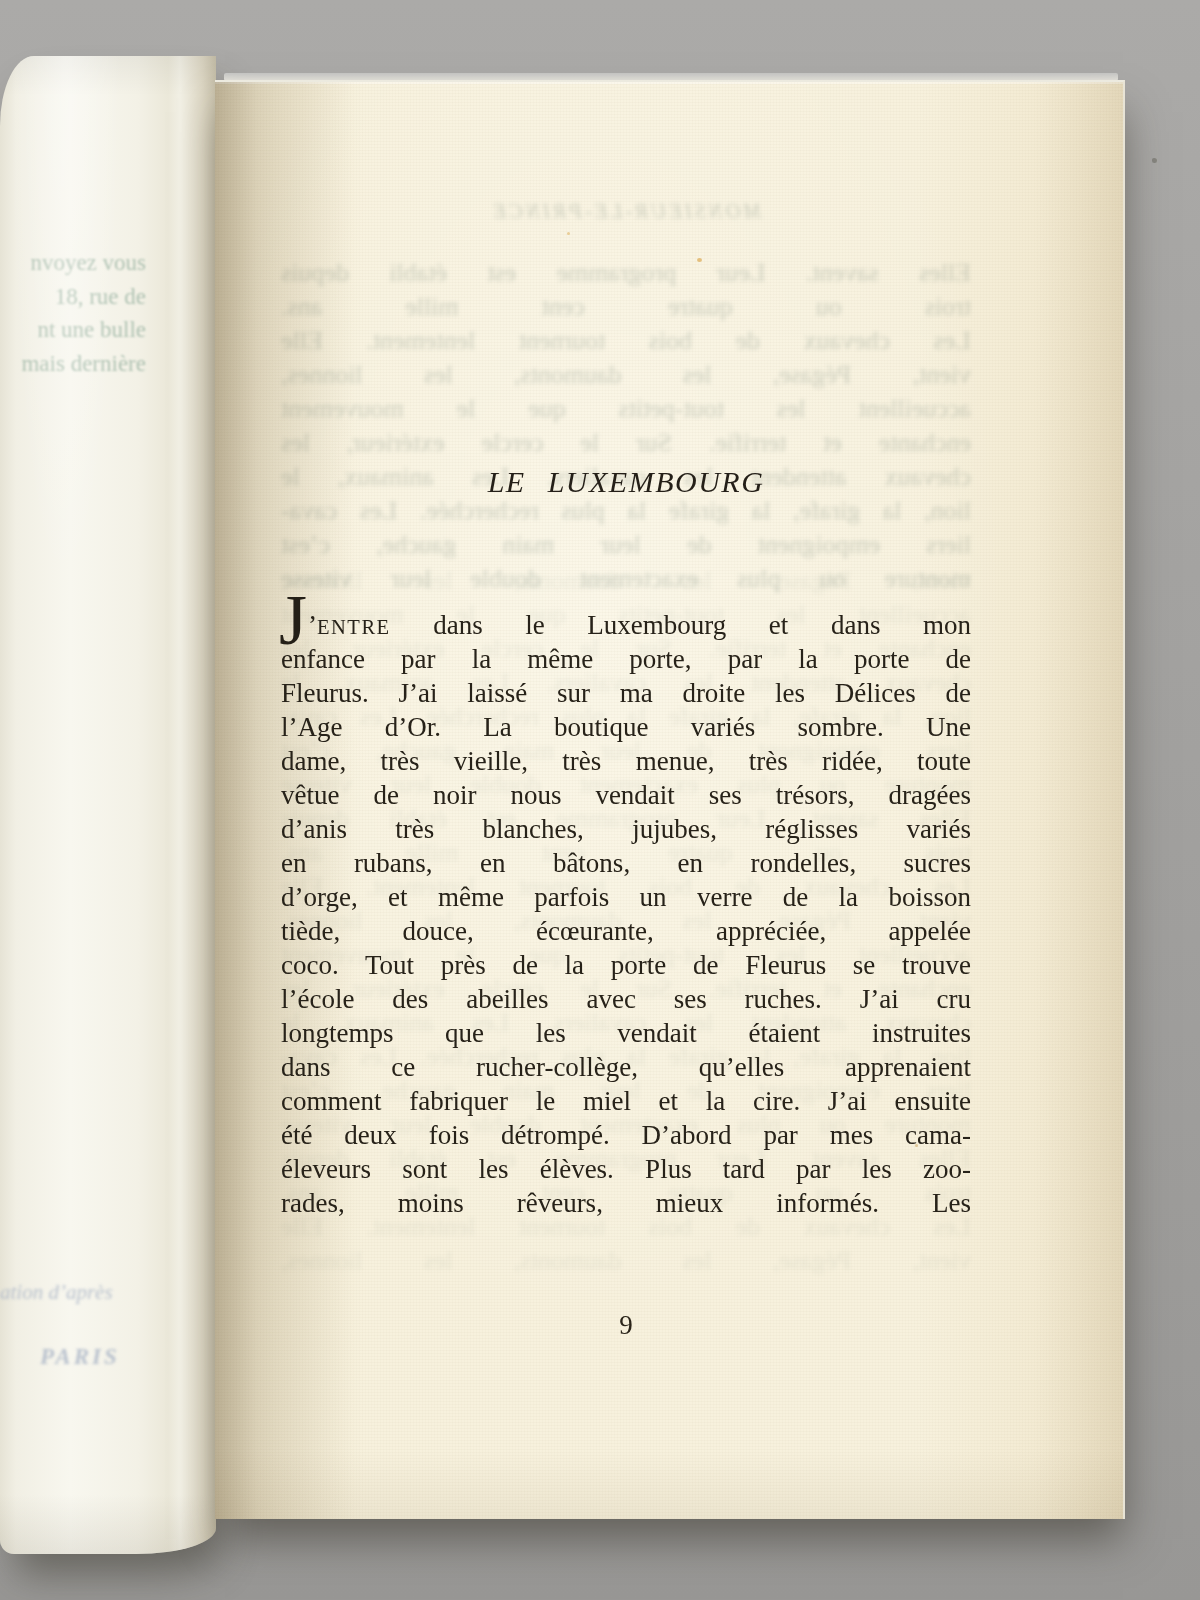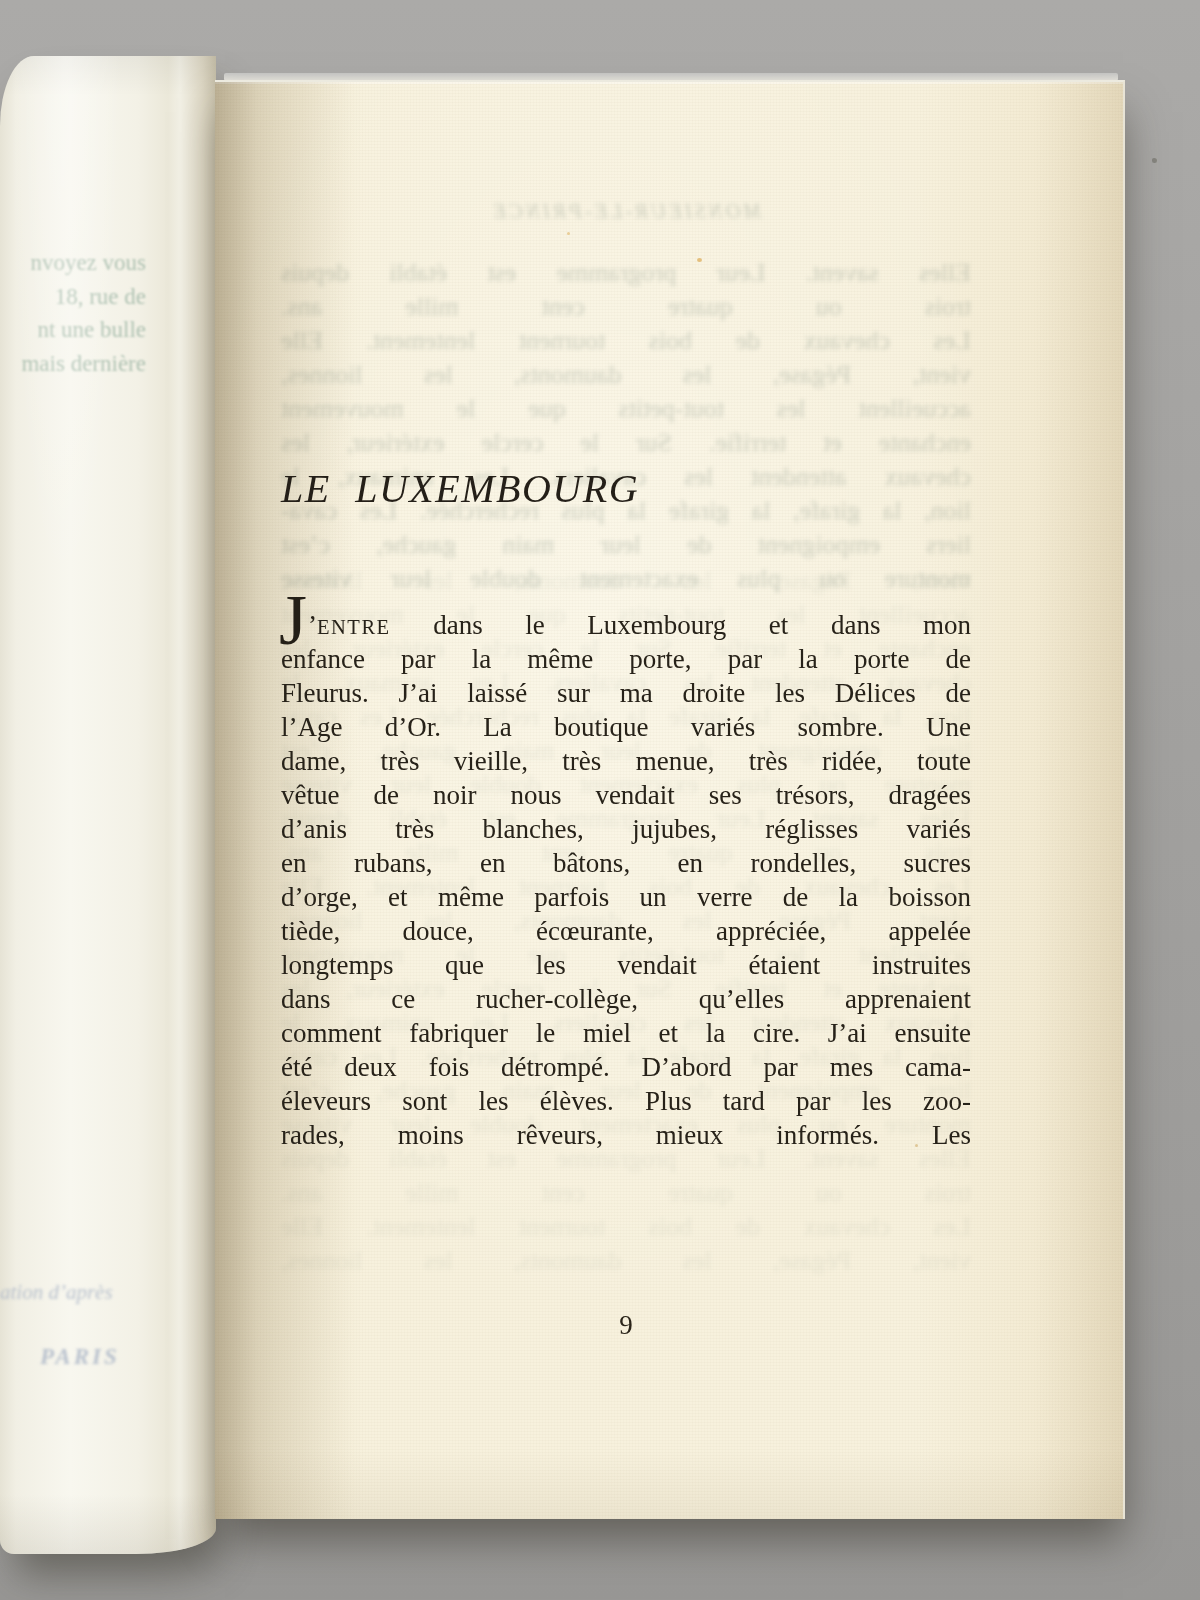--- a/index.html
+++ b/index.html
@@ -85,22 +85,22 @@
   }
   .gline{
     font-size:26px;line-height:34px;
     text-align:justify;text-align-last:justify;
     white-space:nowrap;overflow:hidden;
   }
 
   
   .chapter-title{
     position:absolute;left:66px;top:383px;width:690px;margin:0;
-    text-align:left;font-style:italic;font-weight:normal;
-    font-size:40px;letter-spacing:1.5px;word-spacing:13px;color:#241f18;
+    text-align:center;font-style:italic;font-weight:normal;
+    font-size:30px;letter-spacing:1.5px;word-spacing:13px;color:#241f18;
     z-index:3;
   }
   .textblock{
     position:absolute;left:66px;top:526px;width:690px;z-index:3;
     color:#272219;font-size:27px;line-height:34px;
   }
   .bline{
     text-align:justify;text-align-last:justify;height:34px;overflow:visible;
   }
   .bline.first{position:relative;padding-left:27px;}
@@ -187,20 +187,22 @@
       </div>
       <div class="bline">enfance par la même porte, par la porte de</div>
       <div class="bline">Fleurus. J’ai laissé sur ma droite les Délices de</div>
       <div class="bline">l’Age d’Or. La boutique variés sombre. Une</div>
       <div class="bline">dame, très vieille, très menue, très ridée, toute</div>
       <div class="bline">vêtue de noir nous vendait ses trésors, dragées</div>
       <div class="bline">d’anis très blanches, jujubes, réglisses variés</div>
       <div class="bline">en rubans, en bâtons, en rondelles, sucres</div>
       <div class="bline">d’orge, et même parfois un verre de la boisson</div>
       <div class="bline">tiède, douce, écœurante, appréciée, appelée</div>
+      <div class="bline">coco. Tout près de la porte de Fleurus se trouve</div>
+      <div class="bline">l’école des abeilles avec ses ruches. J’ai cru</div>
       <div class="bline">longtemps que les vendait étaient instruites</div>
       <div class="bline">dans ce rucher-collège, qu’elles apprenaient</div>
       <div class="bline">comment fabriquer le miel et la cire. J’ai ensuite</div>
       <div class="bline">été deux fois détrompé. D’abord par mes cama-</div>
       <div class="bline">éleveurs sont les élèves. Plus tard par les zoo-</div>
       <div class="bline">rades, moins rêveurs, mieux informés. Les</div>
     </div>
 
     <div class="pagenum">9</div>
 

